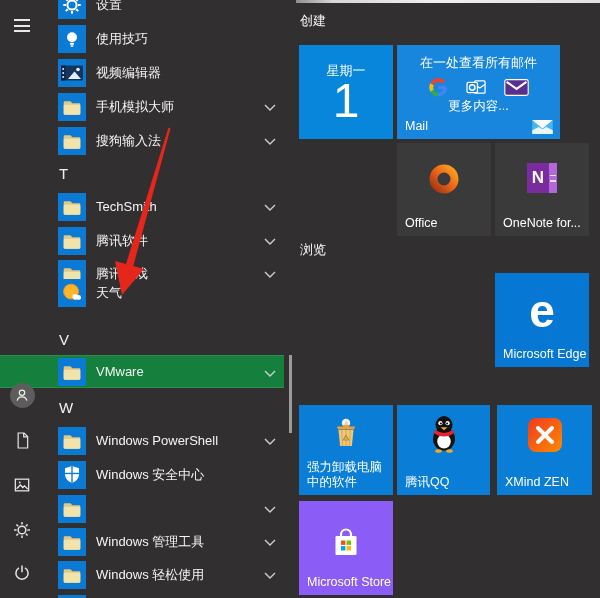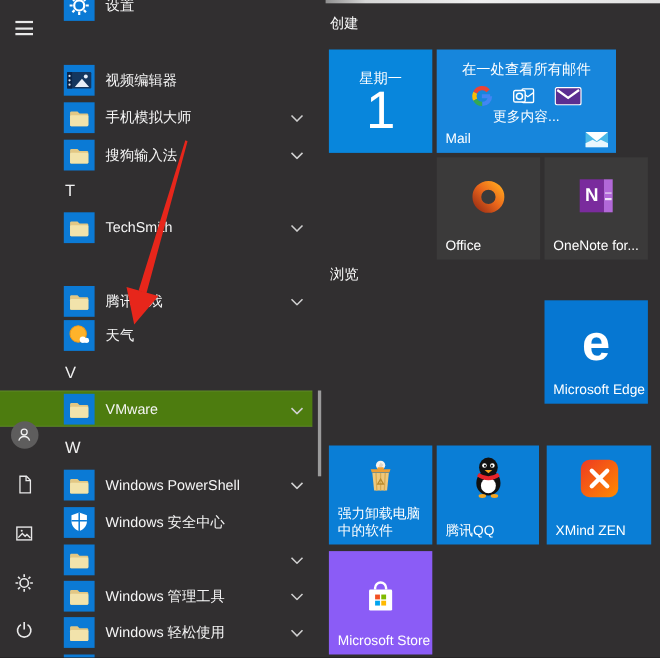--- a/index.html
+++ b/index.html
@@ -13,21 +13,21 @@
   
   .rail{position:absolute;left:0;top:0;width:48px;height:598px;z-index:30;}
   .hamburger{position:absolute;left:14px;top:19px;width:16px;height:13px;display:flex;flex-direction:column;justify-content:space-between;cursor:pointer;}
   .hamburger i{display:block;height:2px;background:#e9e9e9;}
   .railbtn{position:absolute;left:9px;width:26px;height:26px;display:flex;align-items:center;justify-content:center;}
   .avatarbg{width:25px;height:25px;border-radius:50%;background:#5e5d5d;display:flex;align-items:center;justify-content:center;}
 
   
   .applist{position:absolute;left:0;top:0;width:296px;height:598px;overflow:hidden;}
   .row{position:absolute;left:0;width:284px;height:33px;display:flex;align-items:center;cursor:pointer;}
-  .row.hl{background:#4d7c0f;border-top:1px solid rgba(255,255,255,.10);border-bottom:1px solid rgba(255,255,255,.10);}
+  .row.hl{background:#15803d;border-top:1px solid rgba(255,255,255,.10);border-bottom:1px solid rgba(255,255,255,.10);}
   .itile{position:absolute;left:58px;width:28px;height:28px;background:#0b7ad5;display:flex;align-items:center;justify-content:center;overflow:hidden;}
   .row .lbl{position:absolute;left:96px;font-size:13px;color:#f5f5f5;white-space:nowrap;}
   .chev{position:absolute;left:264px;top:14px;}
   .sec{position:absolute;left:0;width:284px;height:33px;display:flex;align-items:center;cursor:pointer;}
   .sec .slbl{position:absolute;left:59px;font-size:15px;color:#f0f0f0;}
   .scrollthumb{position:absolute;left:289px;top:355px;width:3px;height:78px;background:#9b9b9b;}
 
   
   .tilearea{position:absolute;left:296px;top:0;width:304px;height:598px;}
   .ghead{position:absolute;font-size:13px;color:#fbfbfb;cursor:pointer;}
@@ -76,20 +76,30 @@
             <line x1="7.4" y1="7.4" x2="5.3" y2="5.3"></line>
           <line x1="5.5" y1="12" x2="2.5" y2="12"></line>
             <line x1="7.4" y1="16.6" x2="5.3" y2="18.7"></line>
           <line x1="12" y1="18.5" x2="12" y2="21.5"></line>
             <line x1="16.6" y1="16.6" x2="18.7" y2="18.7"></line>
         </svg>
       </span>
       <span class="lbl">设置</span>
     </div>
 
+    <div class="row" style="top:22px">
+      <span class="itile">
+        <svg width="20" height="22" viewBox="0 0 24 24" fill="#fff">
+          <circle cx="12" cy="10" r="6"></circle>
+            <rect x="9.5" y="16.5" width="5" height="2.4" rx="1"></rect>
+            <rect x="10.2" y="19.6" width="3.6" height="1.6" rx="0.8"></rect>
+        </svg>
+      </span>
+      <span class="lbl">使用技巧</span>
+    </div>
 
     <div class="row" style="top:56px">
       <span class="itile">
         <svg width="26" height="24" viewBox="0 0 26 24">
           <rect x="2" y="4.5" width="22" height="15" rx="1" fill="#14365e"></rect>
           <rect x="2" y="4.5" width="4.5" height="15" fill="#0b2447"></rect>
           <circle cx="4.2" cy="8" r="1" fill="#dfe9f5"></circle>
             <circle cx="4.2" cy="12" r="1" fill="#dfe9f5"></circle>
             <circle cx="4.2" cy="16" r="1" fill="#dfe9f5"></circle>
           <polygon points="9,18 15.5,10.5 22,18" fill="#e7eef7"></polygon>
@@ -135,35 +145,47 @@
           <path d="M4 7.2c0-.7.6-1.3 1.3-1.3h6l2 2h7.4c.7 0 1.3.6 1.3 1.3V19c0 .7-.6 1.3-1.3 1.3H5.3C4.6 20.3 4 19.7 4 19z" fill="#e2c784"></path>
           <rect x="4" y="9.6" width="18" height="10.7" rx="1.2" fill="#f2e3ab"></rect>
         </svg>
       </span>
       <span class="lbl">TechSmith</span>
       <svg class="chev" width="12" height="7" viewBox="0 0 12 7">
           <polyline points="1,1 6,6 11,1" stroke="#cfcfcf" stroke-width="1.4" fill="none"></polyline>
         </svg>
     </div>
 
+    <div class="row" style="top:224px">
+      <span class="itile">
+        <svg width="24" height="24" viewBox="0 0 26 24">
+          <path d="M4 7.2c0-.7.6-1.3 1.3-1.3h6l2 2h7.4c.7 0 1.3.6 1.3 1.3V19c0 .7-.6 1.3-1.3 1.3H5.3C4.6 20.3 4 19.7 4 19z" fill="#e2c784"></path>
+          <rect x="4" y="9.6" width="18" height="10.7" rx="1.2" fill="#f2e3ab"></rect>
+        </svg>
+      </span>
+      <span class="lbl">腾讯软件</span>
+      <svg class="chev" width="12" height="7" viewBox="0 0 12 7">
+          <polyline points="1,1 6,6 11,1" stroke="#cfcfcf" stroke-width="1.4" fill="none"></polyline>
+        </svg>
+    </div>
 
     <div class="row" style="top:257px">
       <span class="itile">
         <svg width="24" height="24" viewBox="0 0 26 24">
           <path d="M4 7.2c0-.7.6-1.3 1.3-1.3h6l2 2h7.4c.7 0 1.3.6 1.3 1.3V19c0 .7-.6 1.3-1.3 1.3H5.3C4.6 20.3 4 19.7 4 19z" fill="#e2c784"></path>
           <rect x="4" y="9.6" width="18" height="10.7" rx="1.2" fill="#f2e3ab"></rect>
         </svg>
       </span>
       <span class="lbl">腾讯游戏</span>
       <svg class="chev" width="12" height="7" viewBox="0 0 12 7">
           <polyline points="1,1 6,6 11,1" stroke="#cfcfcf" stroke-width="1.4" fill="none"></polyline>
         </svg>
     </div>
 
-    <div class="row" style="top:288px">
+    <div class="row" style="top:276px">
       <span class="itile">
         <svg width="26" height="26" viewBox="0 0 28 28">
           <circle cx="13" cy="12.5" r="8" fill="#ffb32a"></circle>
           <circle cx="13" cy="12.5" r="8" fill="none" stroke="#f09a18" stroke-width="1"></circle>
           <g fill="#fff">
             <circle cx="17.5" cy="18" r="3"></circle>
               <circle cx="21.2" cy="18.6" r="2.4"></circle>
             <rect x="15.2" y="17.6" width="8.4" height="3.4" rx="1.7"></rect>
           </g>
         </svg>

